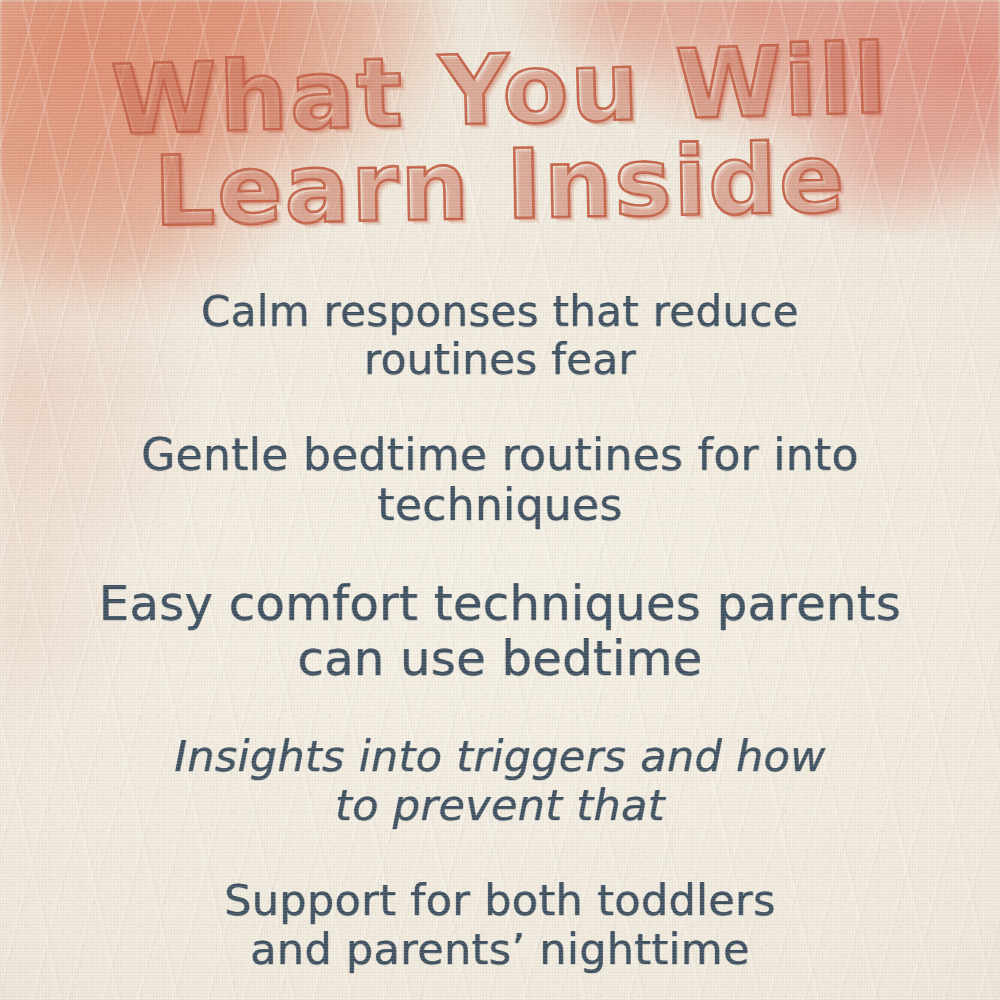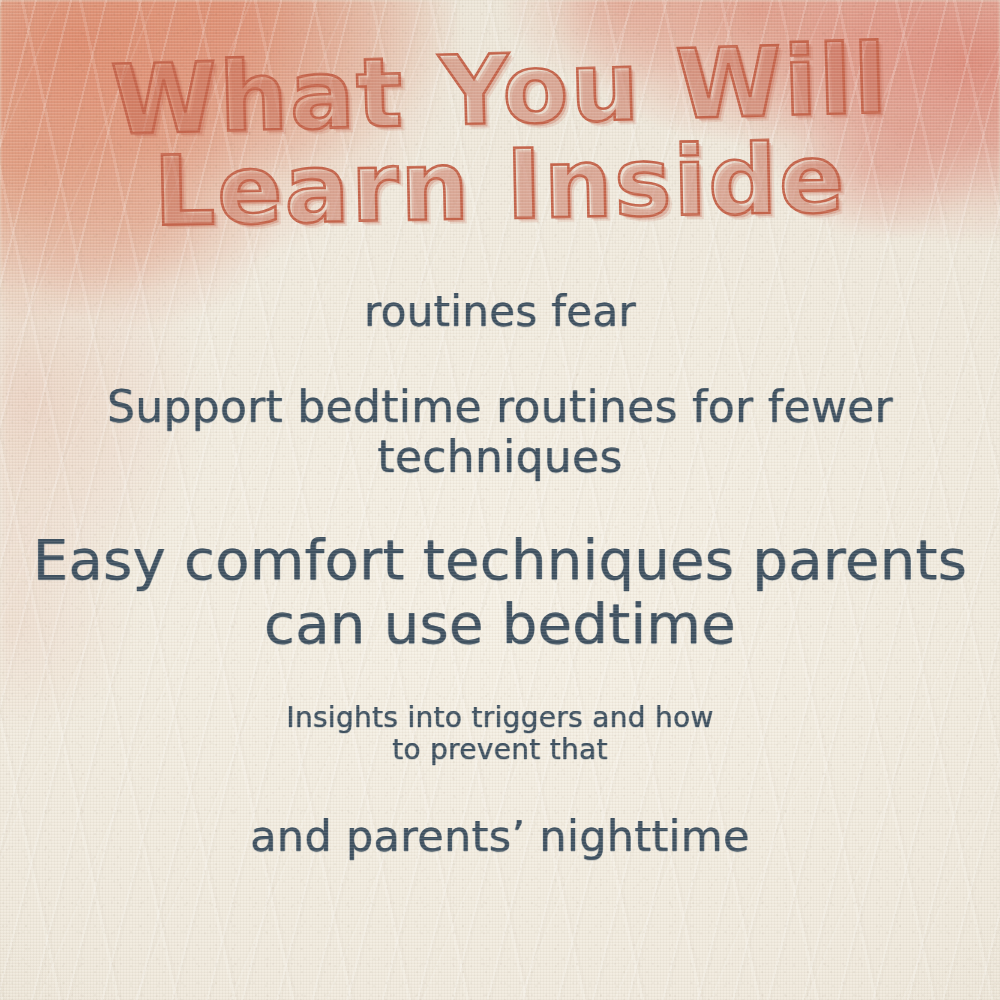--- a/index.html
+++ b/index.html
@@ -164,22 +164,22 @@
     font-size: 43px;
     text-shadow:
       0.6px 0 0 rgba(63,81,96,0.45),
       -0.6px 0 0 rgba(63,81,96,0.30),
       0 0.6px 0 rgba(63,81,96,0.22);
   }
 
   
   #benefit-0 .benefit-line { font-size: 42px; }
   #benefit-1 .benefit-line { font-size: 44px; }
-  #benefit-2 .benefit-line { font-size: 56px; }
-  #benefit-3 .benefit-line { font-size: 28px; }
+  #benefit-2 .benefit-line { font-size: 48px; }
+  #benefit-3 .benefit-line { font-size: 43px; font-style: italic; }
   #benefit-4 .benefit-line { font-size: 43px; }
 
   
   #ink-speckle {
     position: absolute;
     inset: 0;
     z-index: 6;
     pointer-events: none;
     background-image:
       repeating-linear-gradient(0deg, rgba(242,236,224,0.0) 0px, rgba(242,236,224,0.0) 2px, rgba(242,236,224,0.26) 2px, rgba(242,236,224,0.26) 3px);
@@ -204,39 +204,41 @@
   <div id="content">
 
     <div id="title-block">
       <span class="title-line" id="title-line-1">What You Will</span>
       <span class="title-line" id="title-line-2">Learn Inside</span>
     </div>
 
     <div id="benefits">
 
       <div class="benefit" id="benefit-0">
+        <span class="benefit-line">Calm responses that reduce</span>
         <span class="benefit-line">routines fear</span>
       </div>
 
       <div class="benefit" id="benefit-1">
-        <span class="benefit-line">Support bedtime routines for fewer</span>
+        <span class="benefit-line">Gentle bedtime routines for into</span>
         <span class="benefit-line">techniques</span>
       </div>
 
       <div class="benefit" id="benefit-2">
         <span class="benefit-line">Easy comfort techniques parents</span>
         <span class="benefit-line">can use bedtime</span>
       </div>
 
       <div class="benefit" id="benefit-3">
         <span class="benefit-line">Insights into triggers and how</span>
         <span class="benefit-line">to prevent that</span>
       </div>
 
       <div class="benefit" id="benefit-4">
+        <span class="benefit-line">Support for both toddlers</span>
         <span class="benefit-line">and parents’ nighttime</span>
       </div>
 
     </div>
   </div>
 
   <div id="ink-speckle"></div>
 </div>
 
 </body></html>

